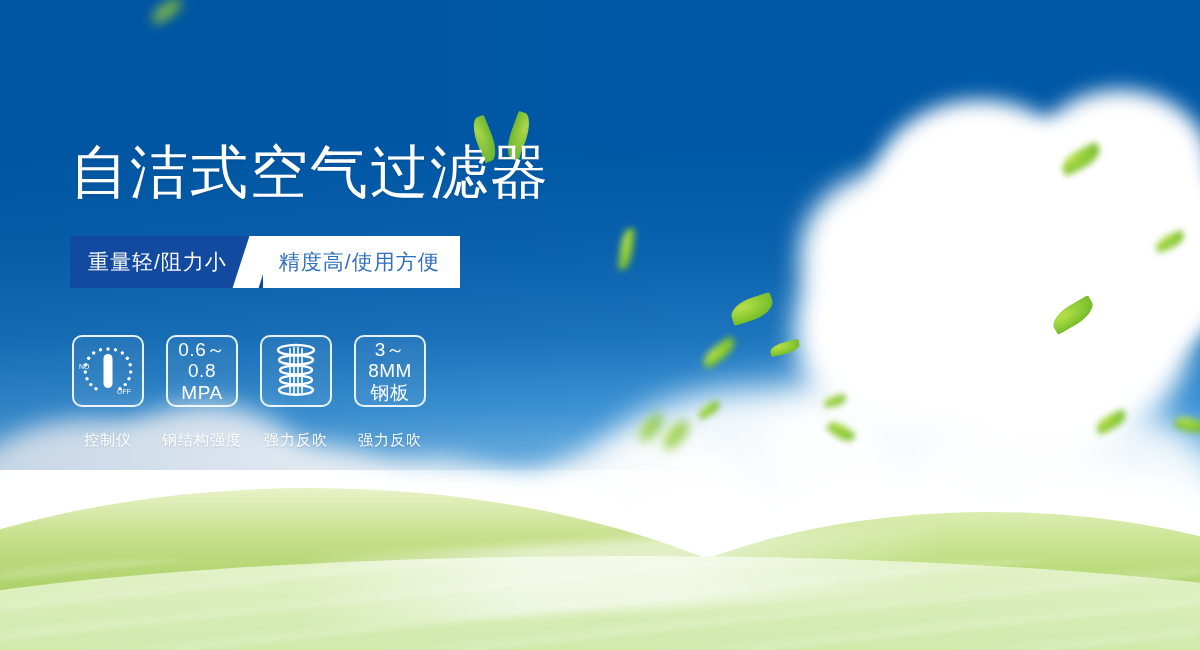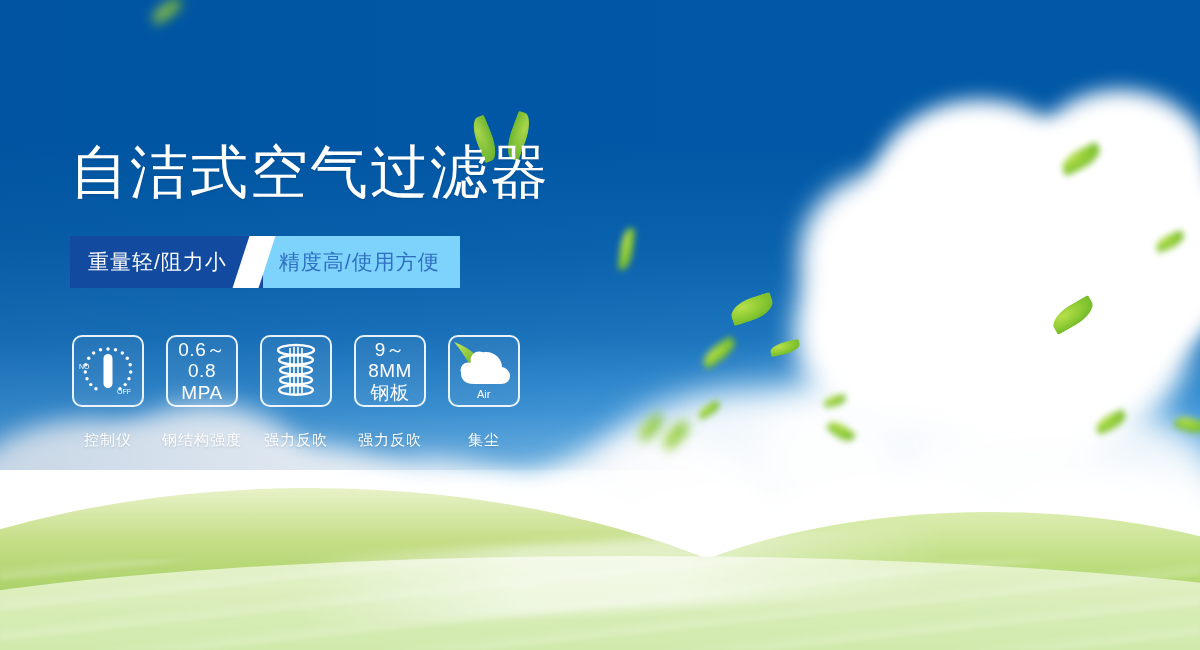--- a/index.html
+++ b/index.html
@@ -232,21 +232,21 @@
     padding: 0 22px 0 18px;
     padding-right: 36px;
   }
   .badge-divider {
     width: 26px;
     background: #ffffff;
     transform: skewX(-18deg);
     margin-left: -22px;
   }
   #badge-secondary {
-    background: #7dd3fc;
+    background: #ffffff;
     color: #2f6fc0;
     padding: 0 20px 0 16px;
     margin-left: -4px;
   }
 
   
   #features {
     position: absolute;
     left: 72px; top: 335px;
     display: flex;
@@ -433,49 +433,23 @@
               <line x1="32" y1="5" x2="32" y2="50"></line>
             </g>
           </svg>
         </div>
         <div class="feature-label">强力反吹</div>
       </div>
 
       <div class="feature">
         <div class="feature-box">
           <div class="feature-text">
-            <div>9～8MM</div>
+            <div>3～8MM</div>
             <div>钢板</div>
           </div>
         </div>
         <div class="feature-label">强力反吹</div>
       </div>
 
-      <div class="feature">
-        <div class="feature-box">
-          <svg class="icon-svg" width="64" height="62" viewBox="0 0 64 62">
-            <defs>
-              <linearGradient id="lg" x1="0" y1="0" x2="1" y2="1">
-                <stop offset="0%" stop-color="#c6e85a"></stop>
-                <stop offset="100%" stop-color="#58a722"></stop>
-              </linearGradient>
-            </defs>
-
-            <path d="M2 2 C14 6 24 14 30 22 L20 28 C14 18 8 9 2 2 Z" fill="url(#lg)"></path>
-
-            <g fill="#ffffff">
-              <path d="M22 44 C13 44 9 39 9 34 C9 29 13 25 18 25 C19 17 26 12 34 12 C43 12 50 19 50 27 C55 28 58 32 58 36 C58 41 54 44 49 44 Z"></path>
-            </g>
-
-            <g fill="none" stroke="#ffffff" stroke-width="3">
-              <circle cx="16" cy="30" r="6"></circle>
-              <circle cx="27" cy="20" r="7"></circle>
-            </g>
-            <circle cx="16" cy="30" r="6" fill="#2f7dc4" opacity=".0"></circle>
-            <text x="25" y="58" fill="#ffffff" font-size="11" font-family="'Liberation Sans', sans-serif">Air</text>
-          </svg>
-        </div>
-        <div class="feature-label">集尘</div>
-      </div>
 
     </div>
   </div>
 </div>
 
 </body></html>

